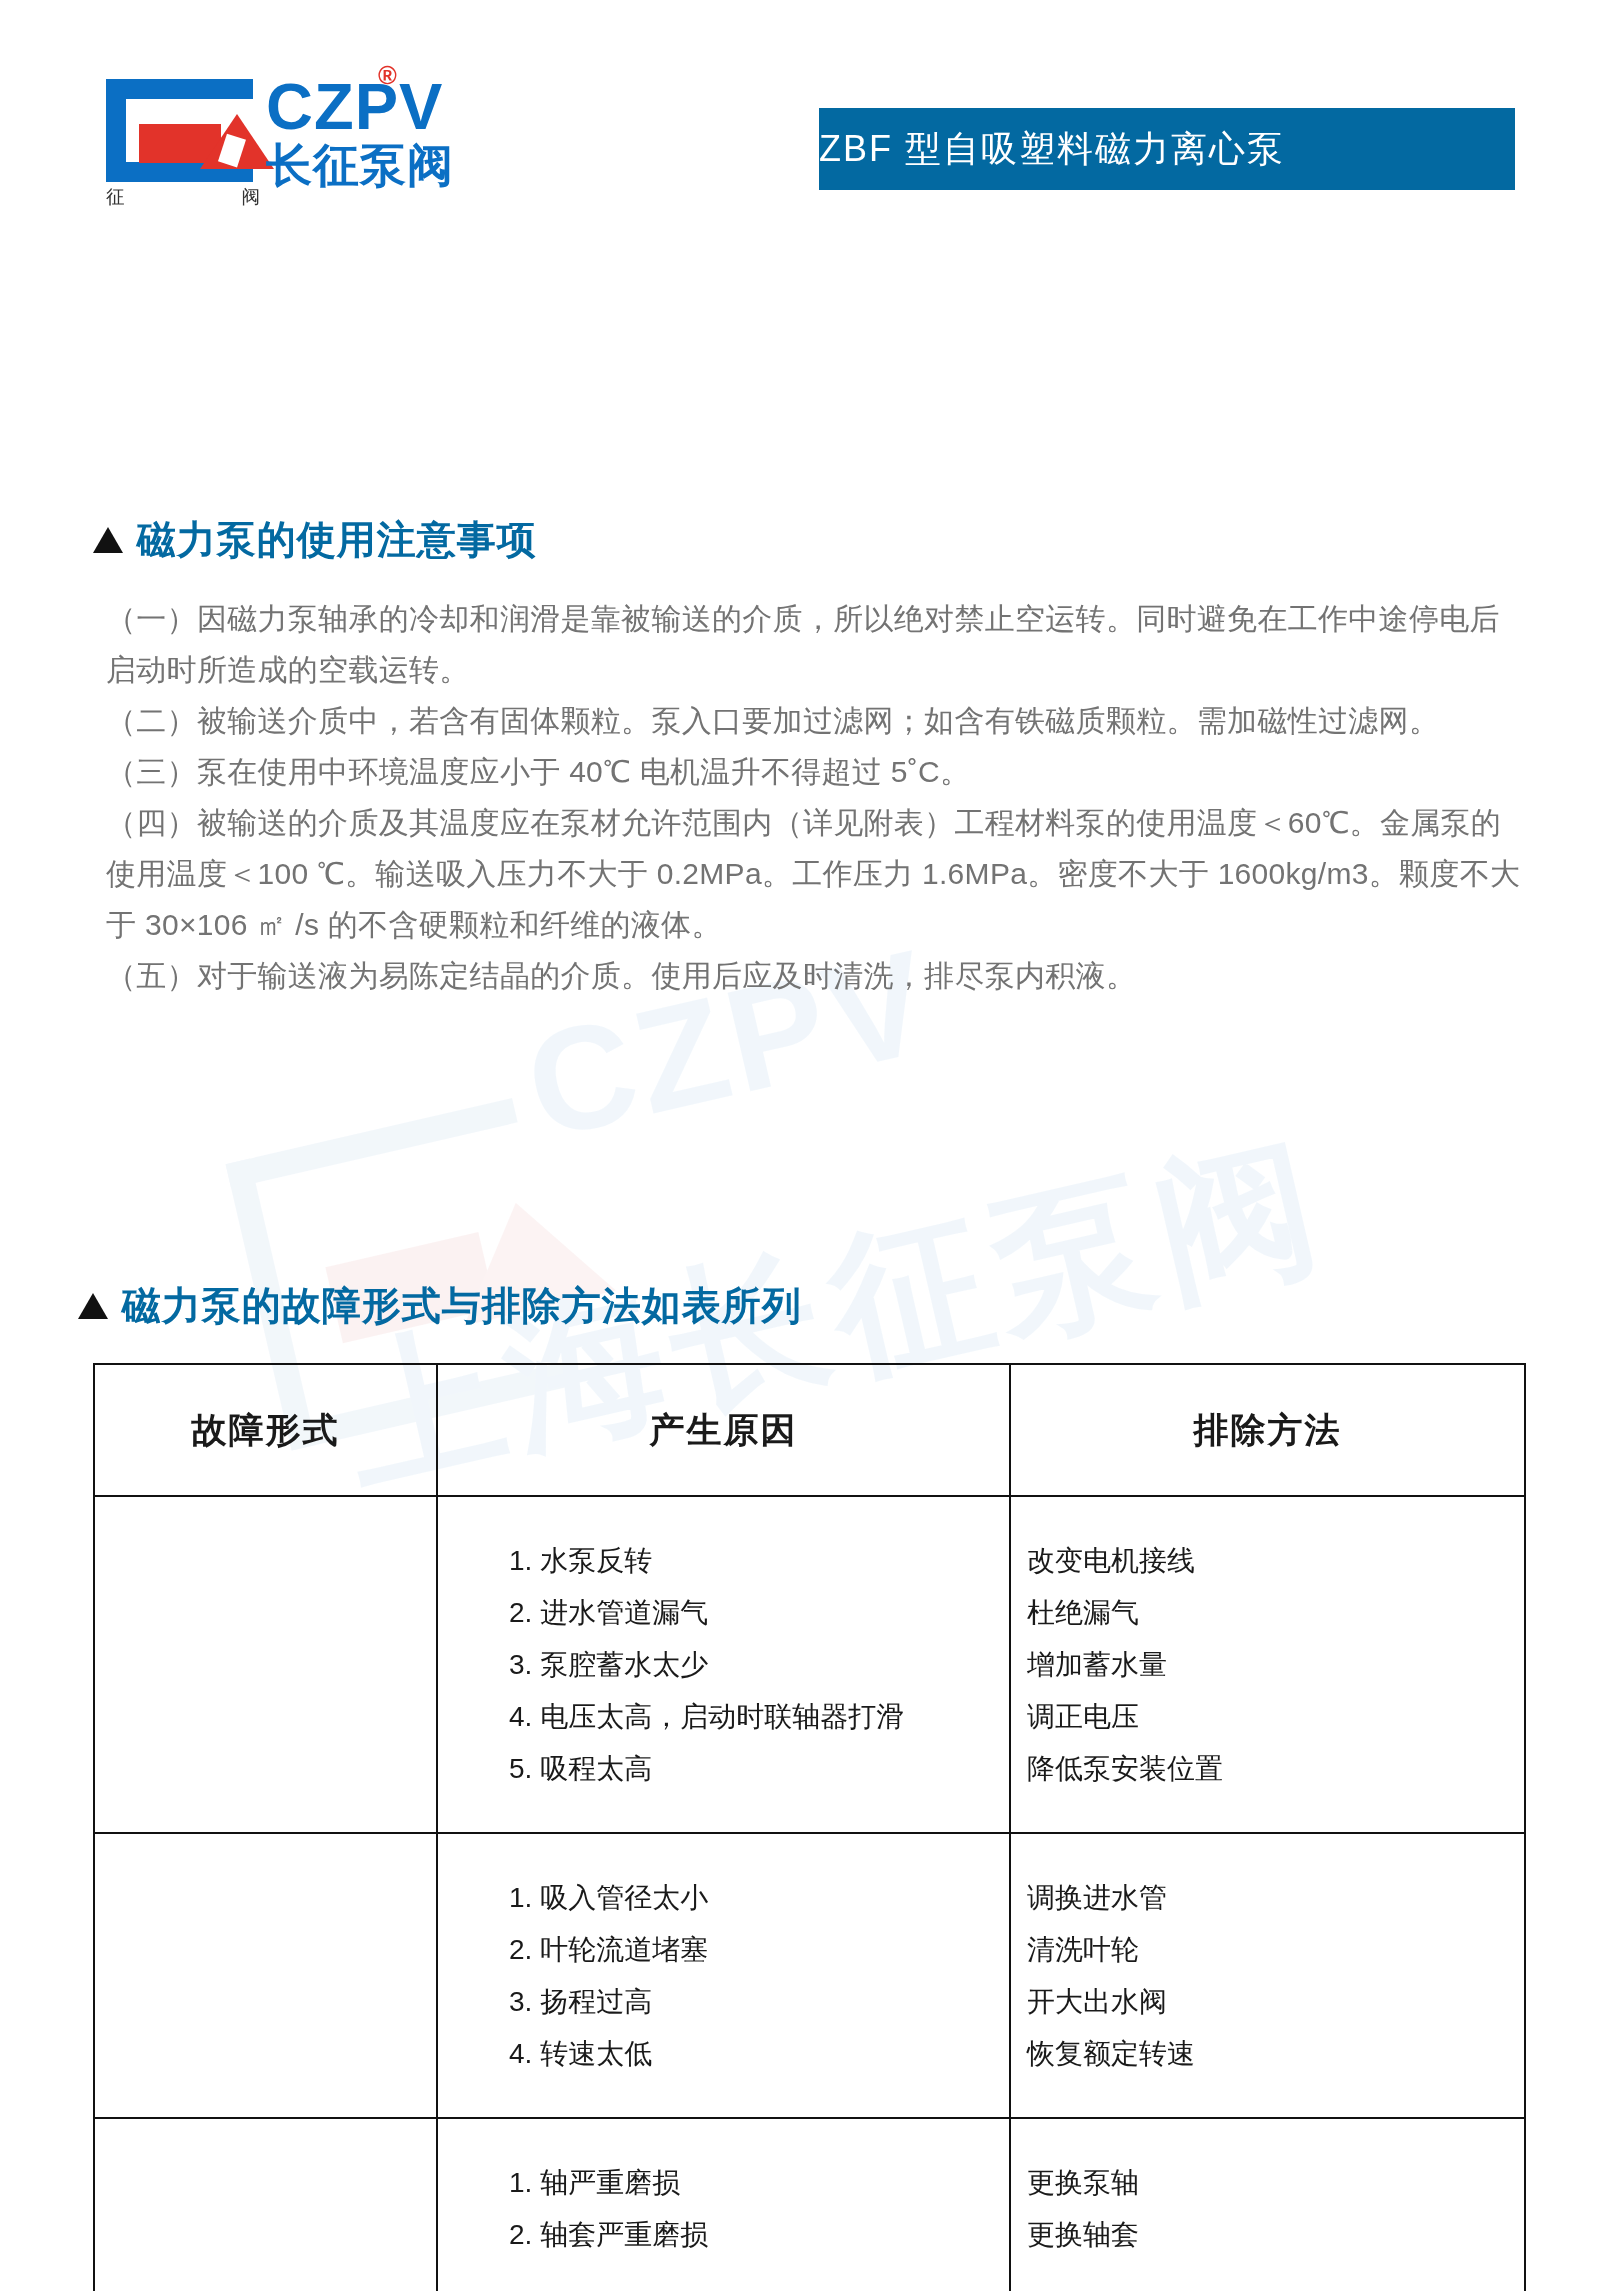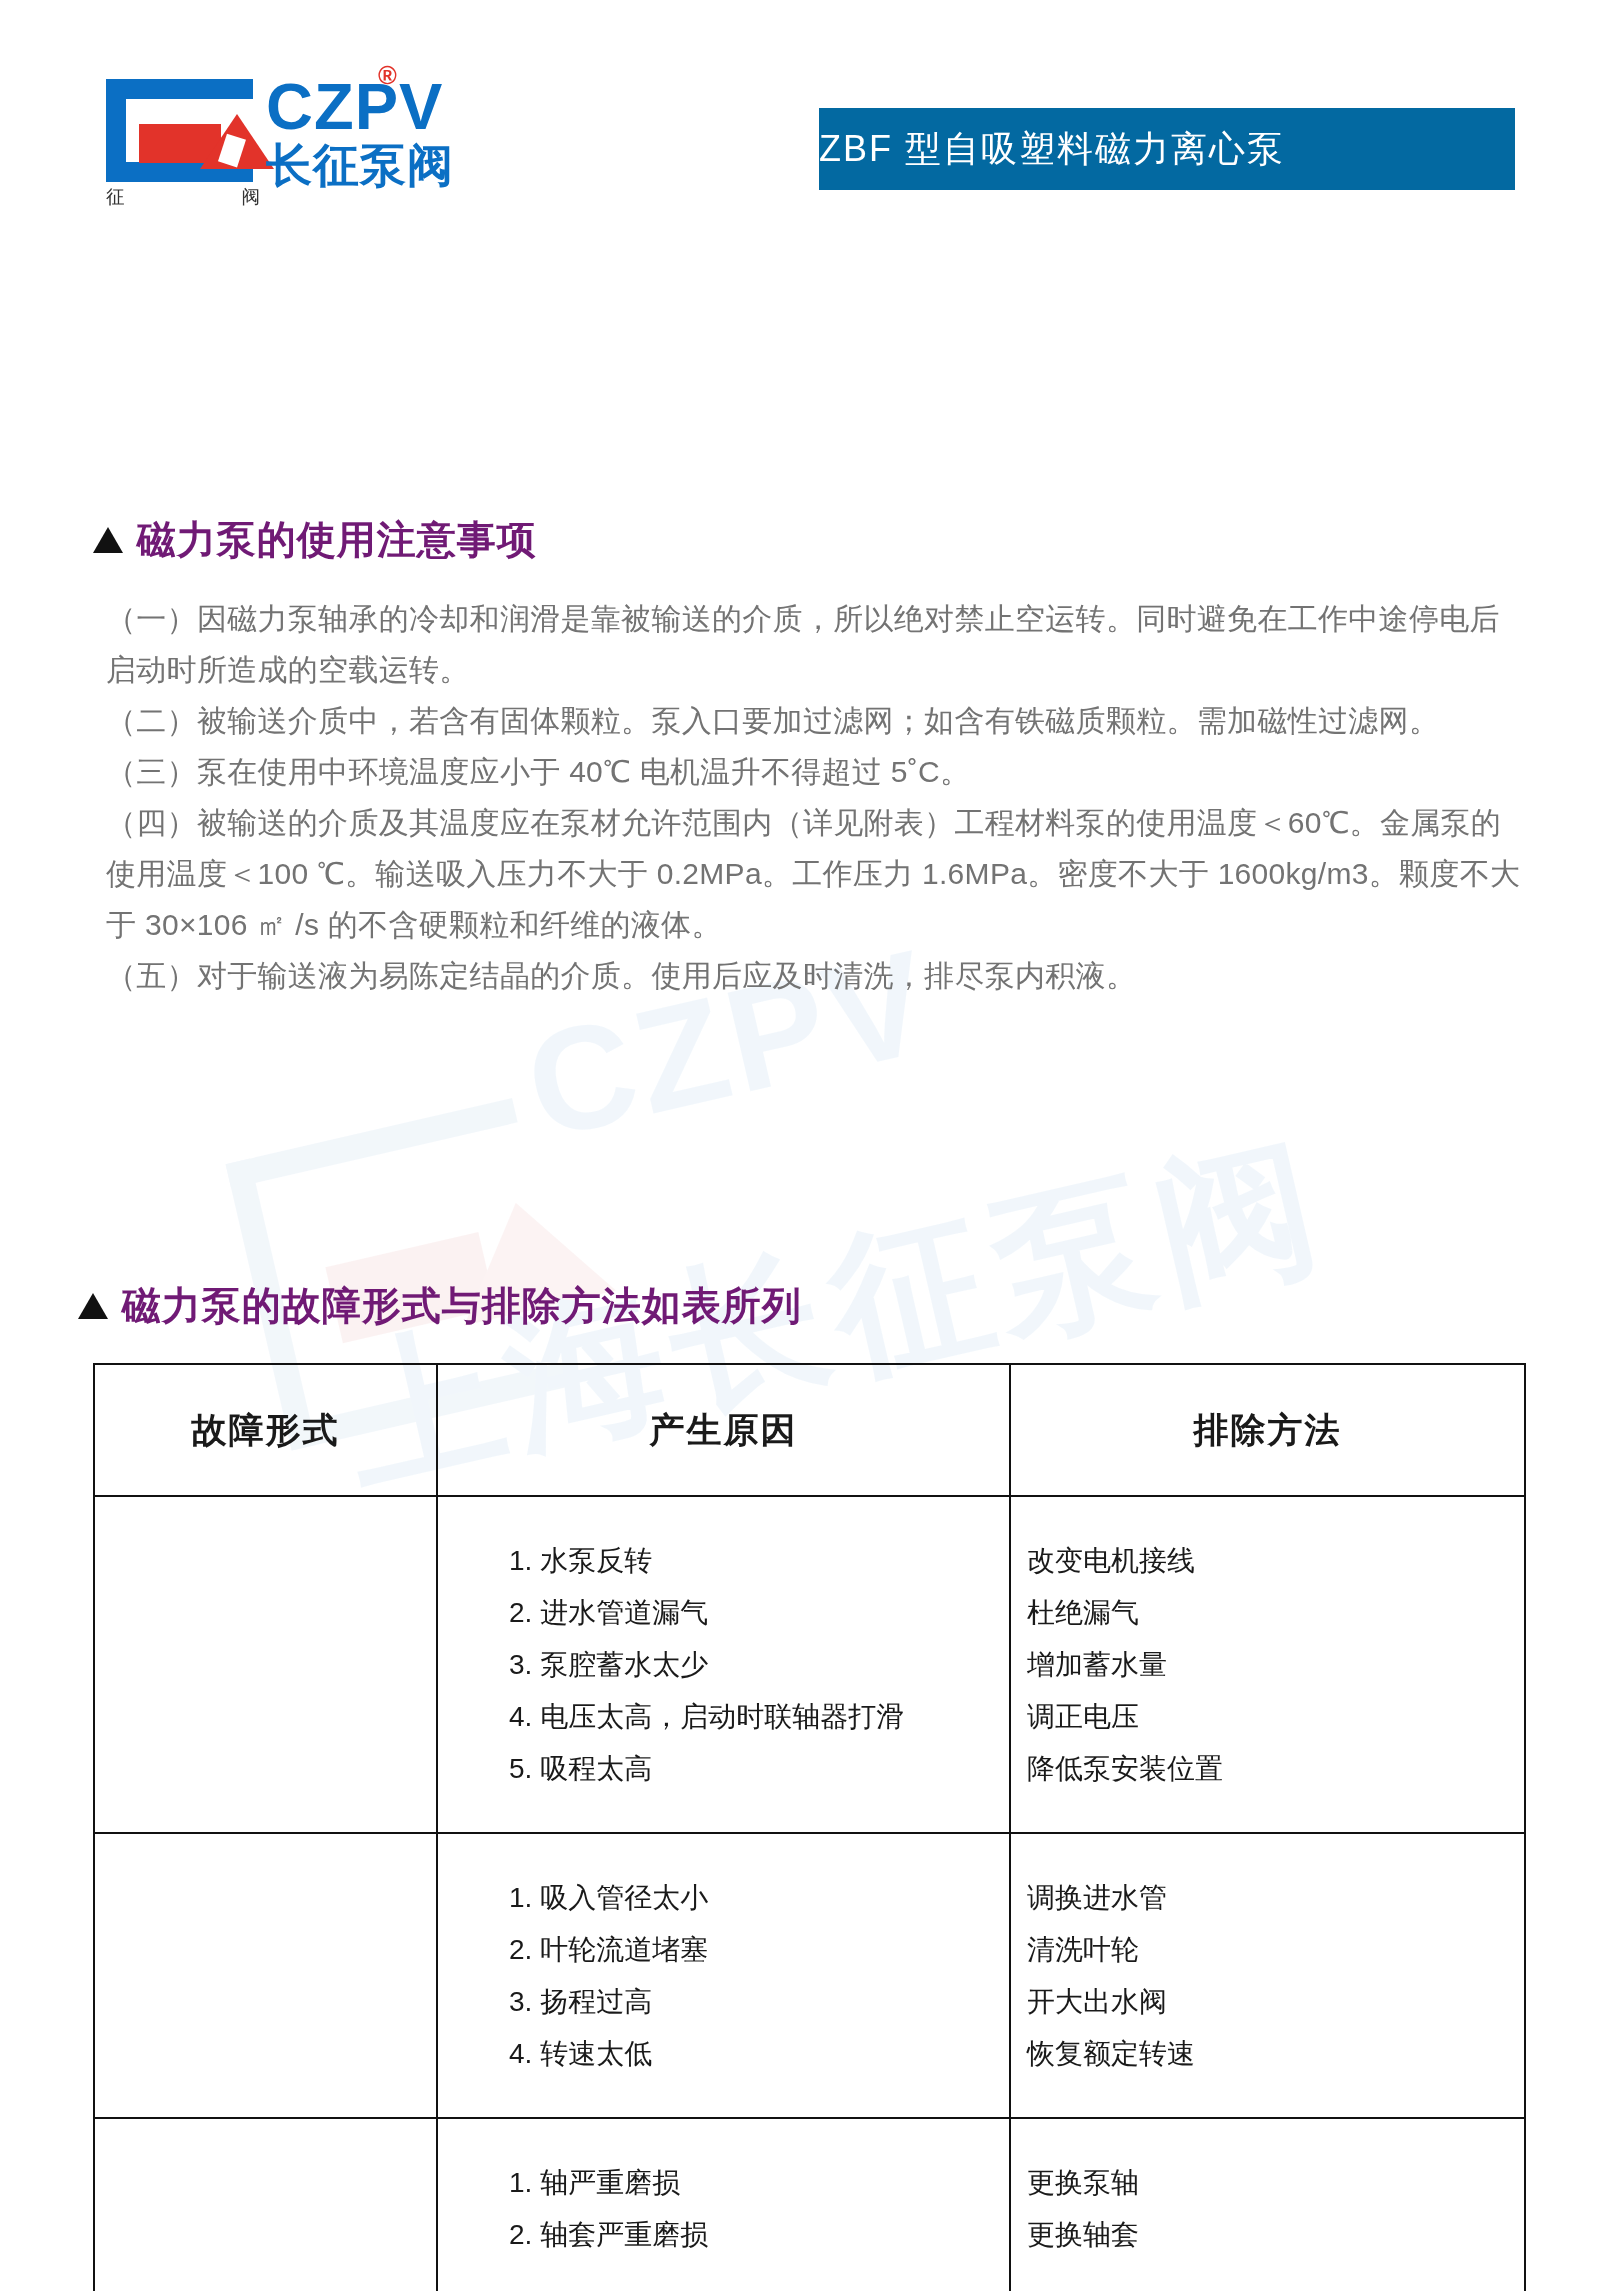--- a/index.html
+++ b/index.html
@@ -194,21 +194,21 @@
   .content {
     position: relative;
     z-index: 2;
     padding: 0 0 0 0;
   }
   .sec-heading {
     display: flex;
     align-items: center;
     font-size: 39px;
     font-weight: bold;
-    color: #701a75;
+    color: #0369a1;
     letter-spacing: 1px;
   }
   .sec1-heading {
     position: absolute;
     left: 93px;
     top: 302px;
   }
   .sec2-heading {
     position: absolute;
     left: 78px;

